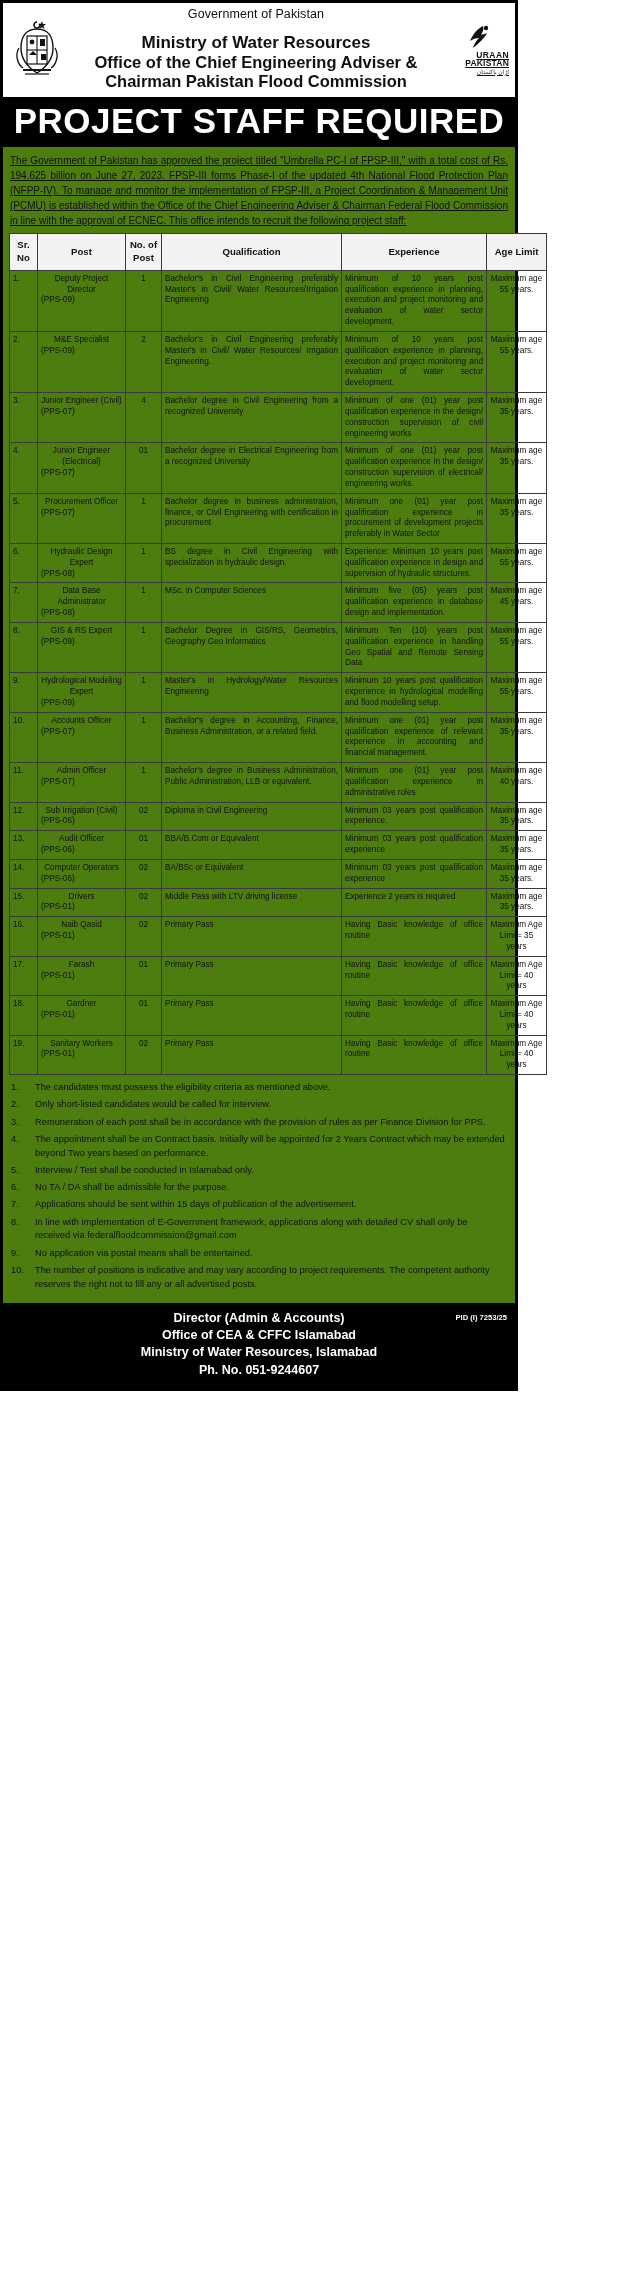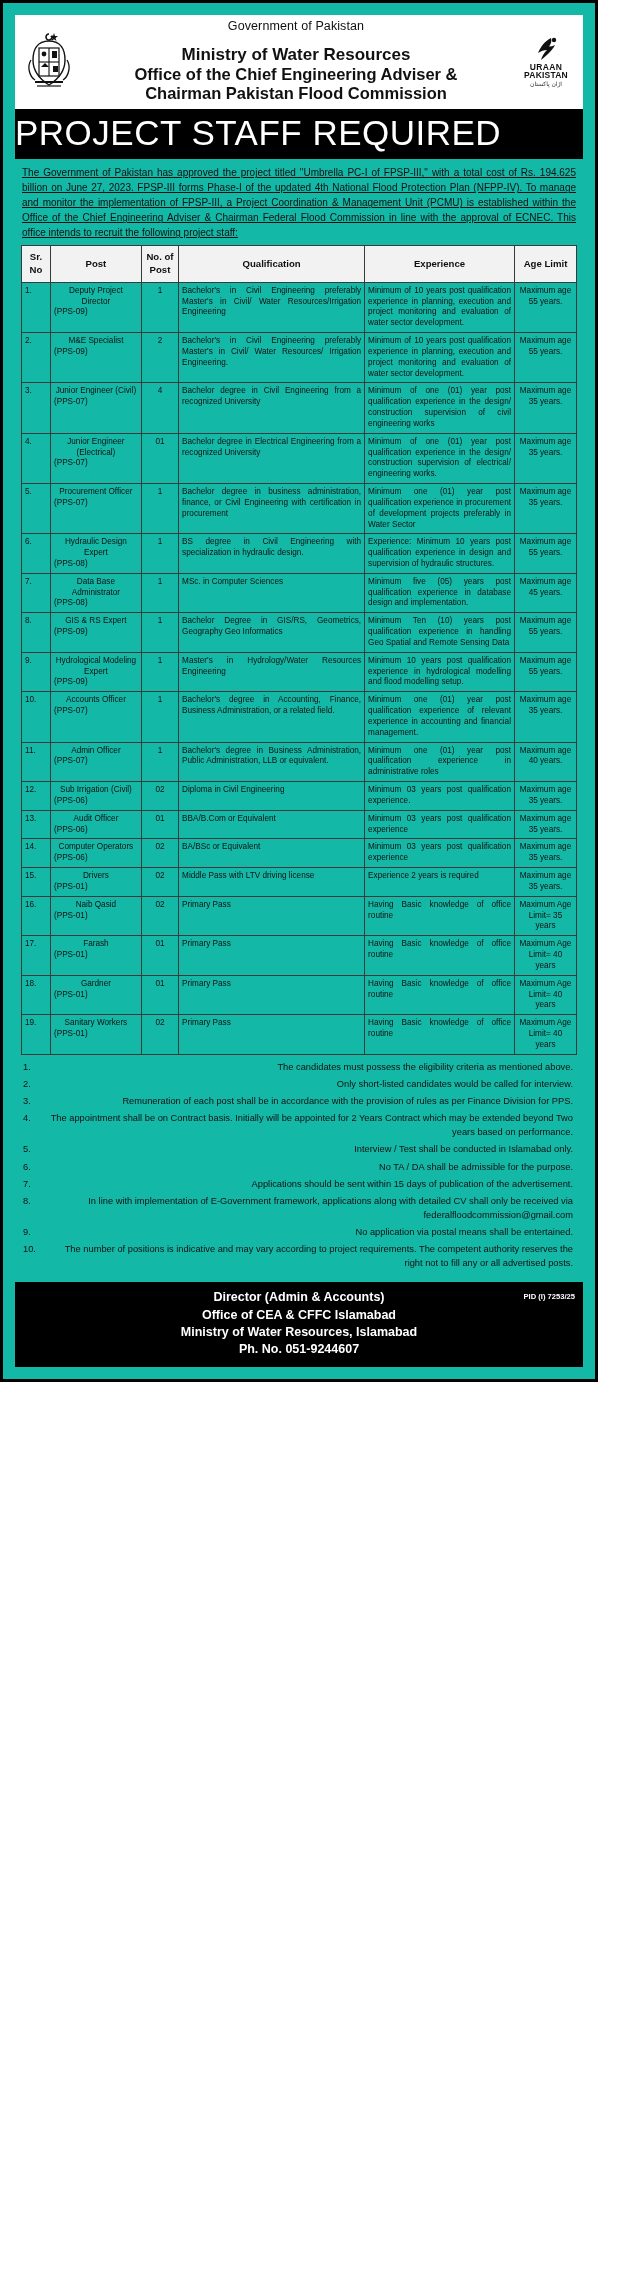--- a/index.html
+++ b/index.html
@@ -5,25 +5,25 @@
   html, body {
     margin: 0;
     padding: 0;
     background: #ffffff;
   }
   body {
     font-family: "Liberation Sans", sans-serif;
     color: #111111;
   }
   .page {
-    width: 598px;
+    width: 518px;
     box-sizing: border-box;
-    background: #14b8a6;
+    background: #4d7c0f;
     border: 3px solid #000000;
-    padding: 12px;
+    padding: 0;
     position: relative;
   }
 
   
   .masthead {
     display: flex;
     align-items: center;
     border-bottom: 2px solid #000;
     padding: 4px 6px 6px 6px;
     background: #fff;
@@ -56,22 +56,23 @@
     font-weight: bold;
     margin-top: 1px;
   }
   .chairman-line {
     font-size: 16.5px;
     font-weight: bold;
   }
   .uraan {
     width: 62px;
     flex: 0 0 62px;
-    text-align: center;
+    text-align: right;
     line-height: 1.0;
+    text-decoration: underline;
   }
   .uraan-mark { display:block; margin: 0 auto 1px auto; }
   .uraan-t1 {
     font-size: 8.5px;
     font-weight: bold;
     letter-spacing: .4px;
   }
   .uraan-t2 {
     font-size: 8.5px;
     font-weight: bold;
@@ -80,22 +81,23 @@
   .uraan-urdu {
     font-size: 6px;
     color: #333;
     margin-top: 1px;
   }
 
   
   .banner {
     background: #000000;
     color: #ffffff;
+    text-align: center;
     font-size: 35px;
-    font-weight: normal;
+    font-weight: bold;
     letter-spacing: .5px;
     padding: 4px 0 7px 0;
     line-height: 1;
   }
 
   
   .intro {
     font-size: 10px;
     line-height: 1.5;
     text-align: justify;
@@ -149,21 +151,21 @@
     display: flex;
     align-items: flex-start;
     margin-bottom: 3.5px;
   }
   .cond-num {
     flex: 0 0 24px;
     text-align: left;
   }
   .cond-text {
     flex: 1 1 auto;
-    text-align: right;
+    text-align: left;
   }
 
   
   .footer {
     background: #000;
     color: #fff;
     text-align: center;
     padding: 7px 0 9px 0;
     position: relative;
     line-height: 1.38;

